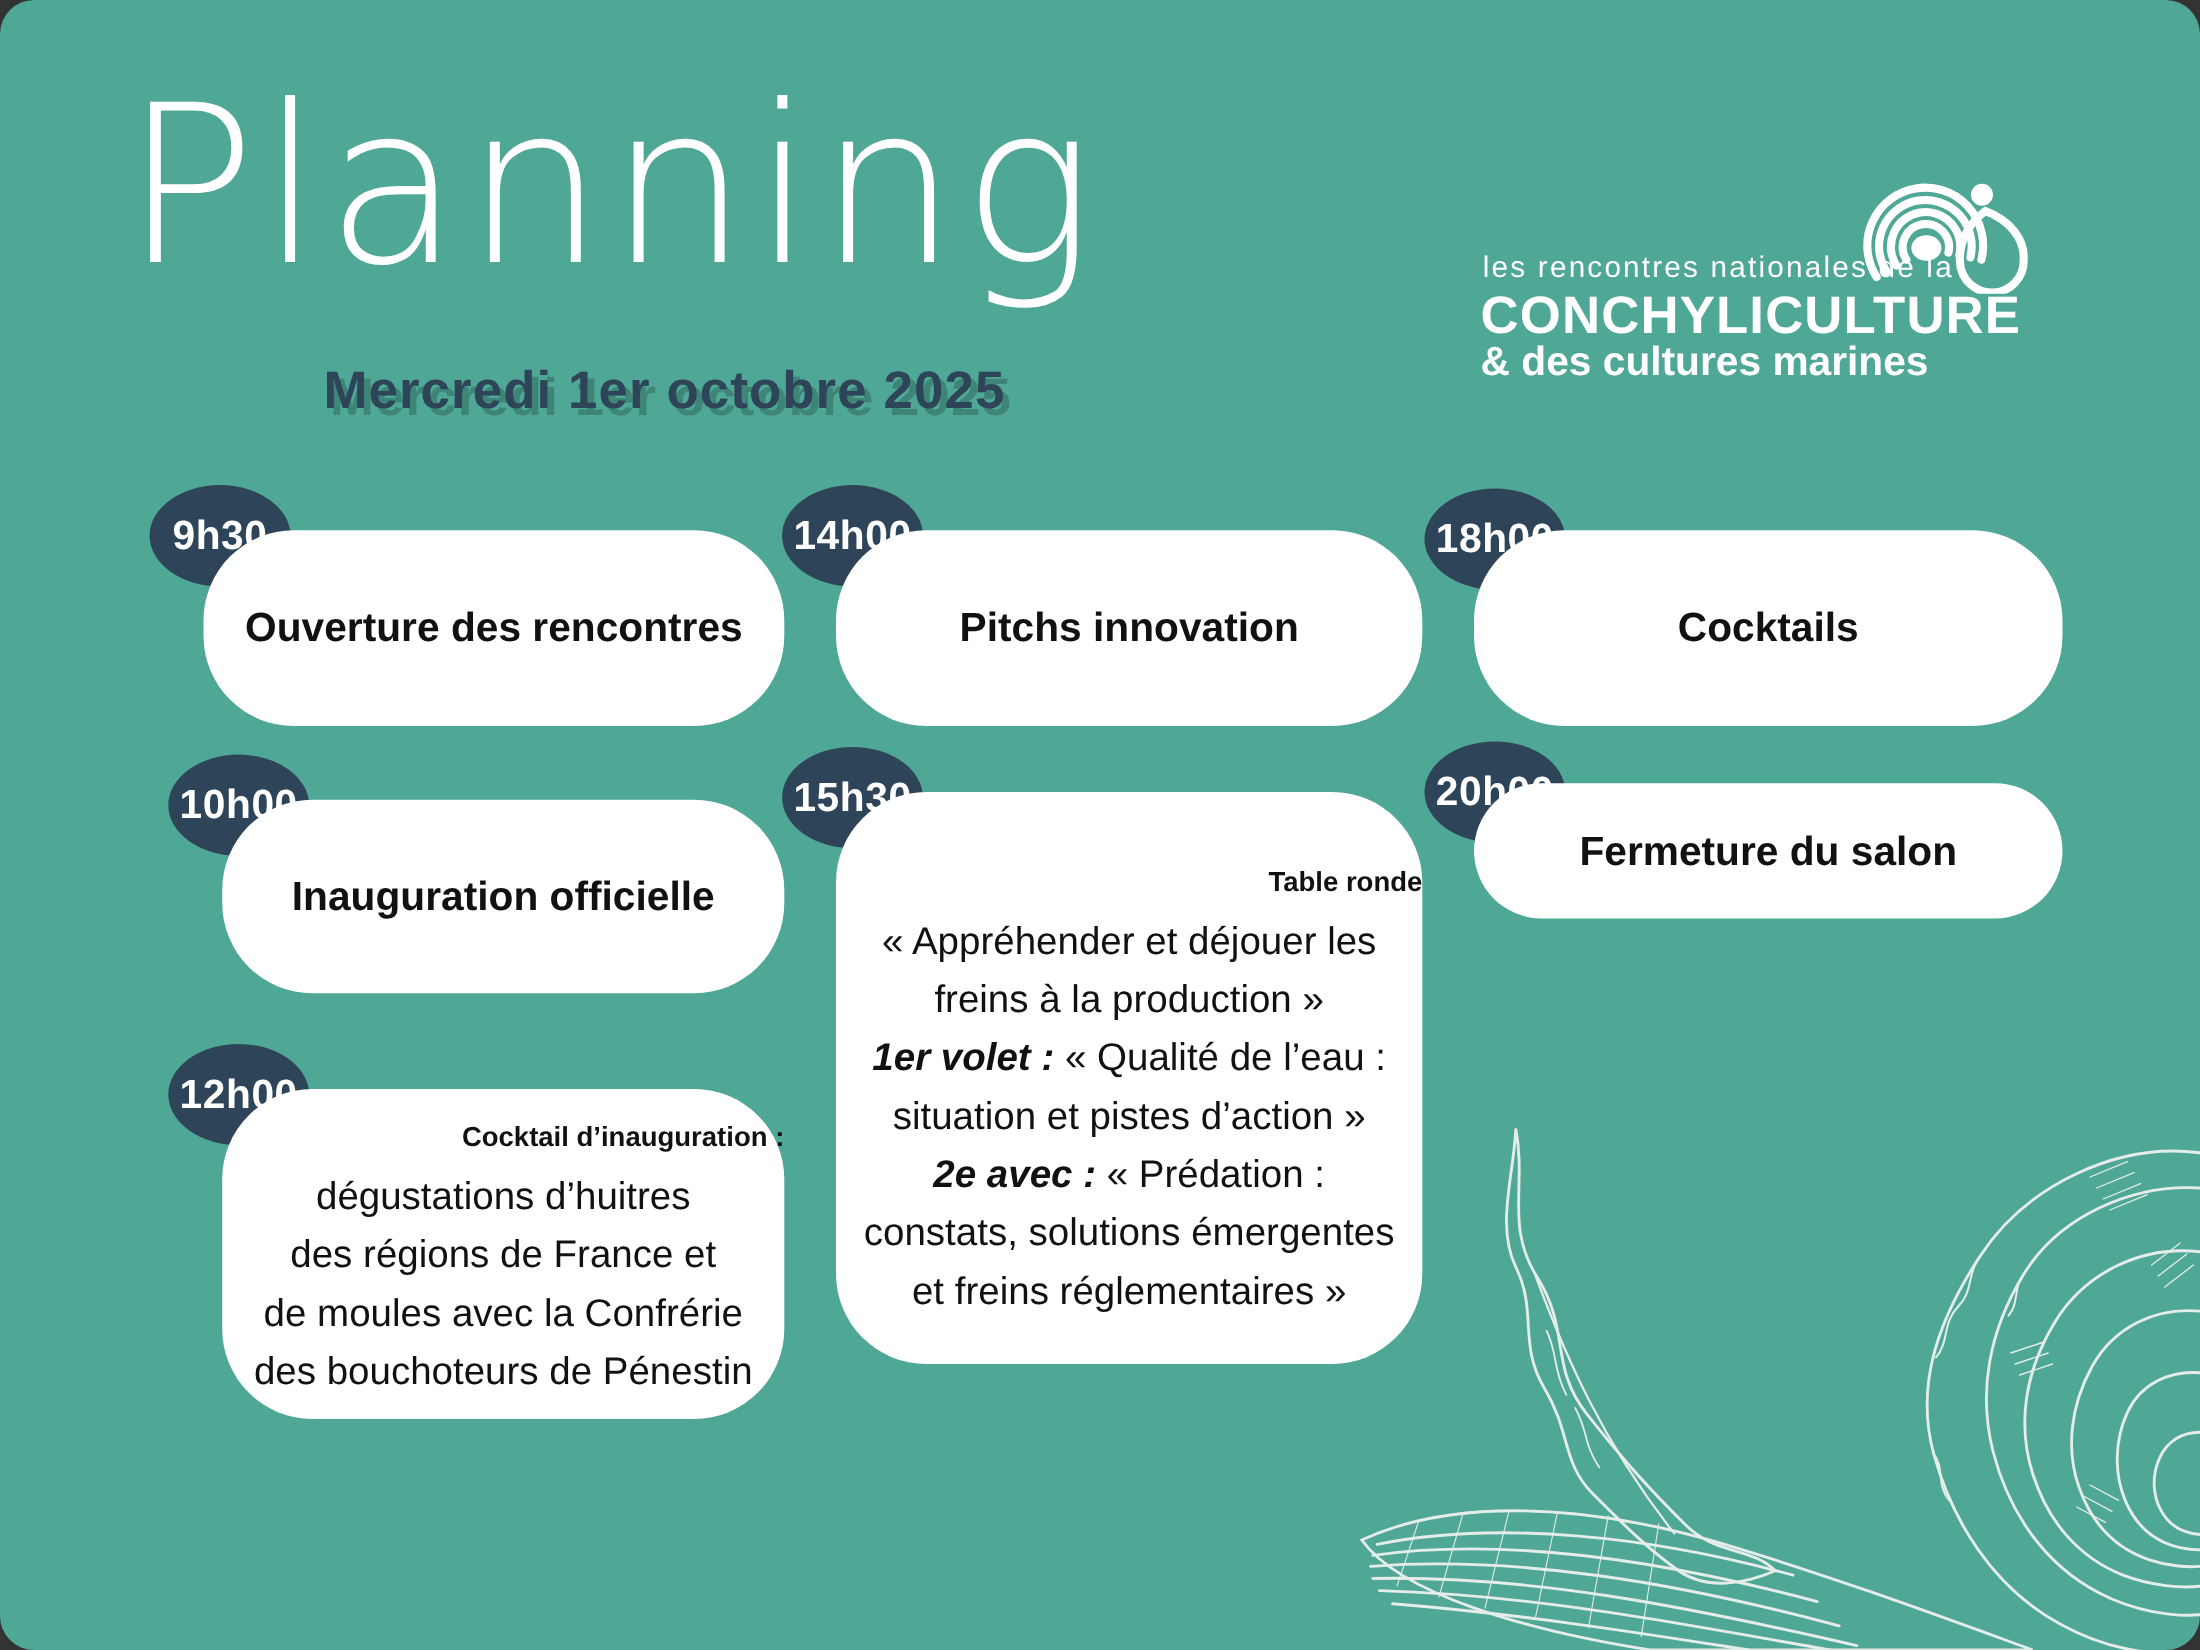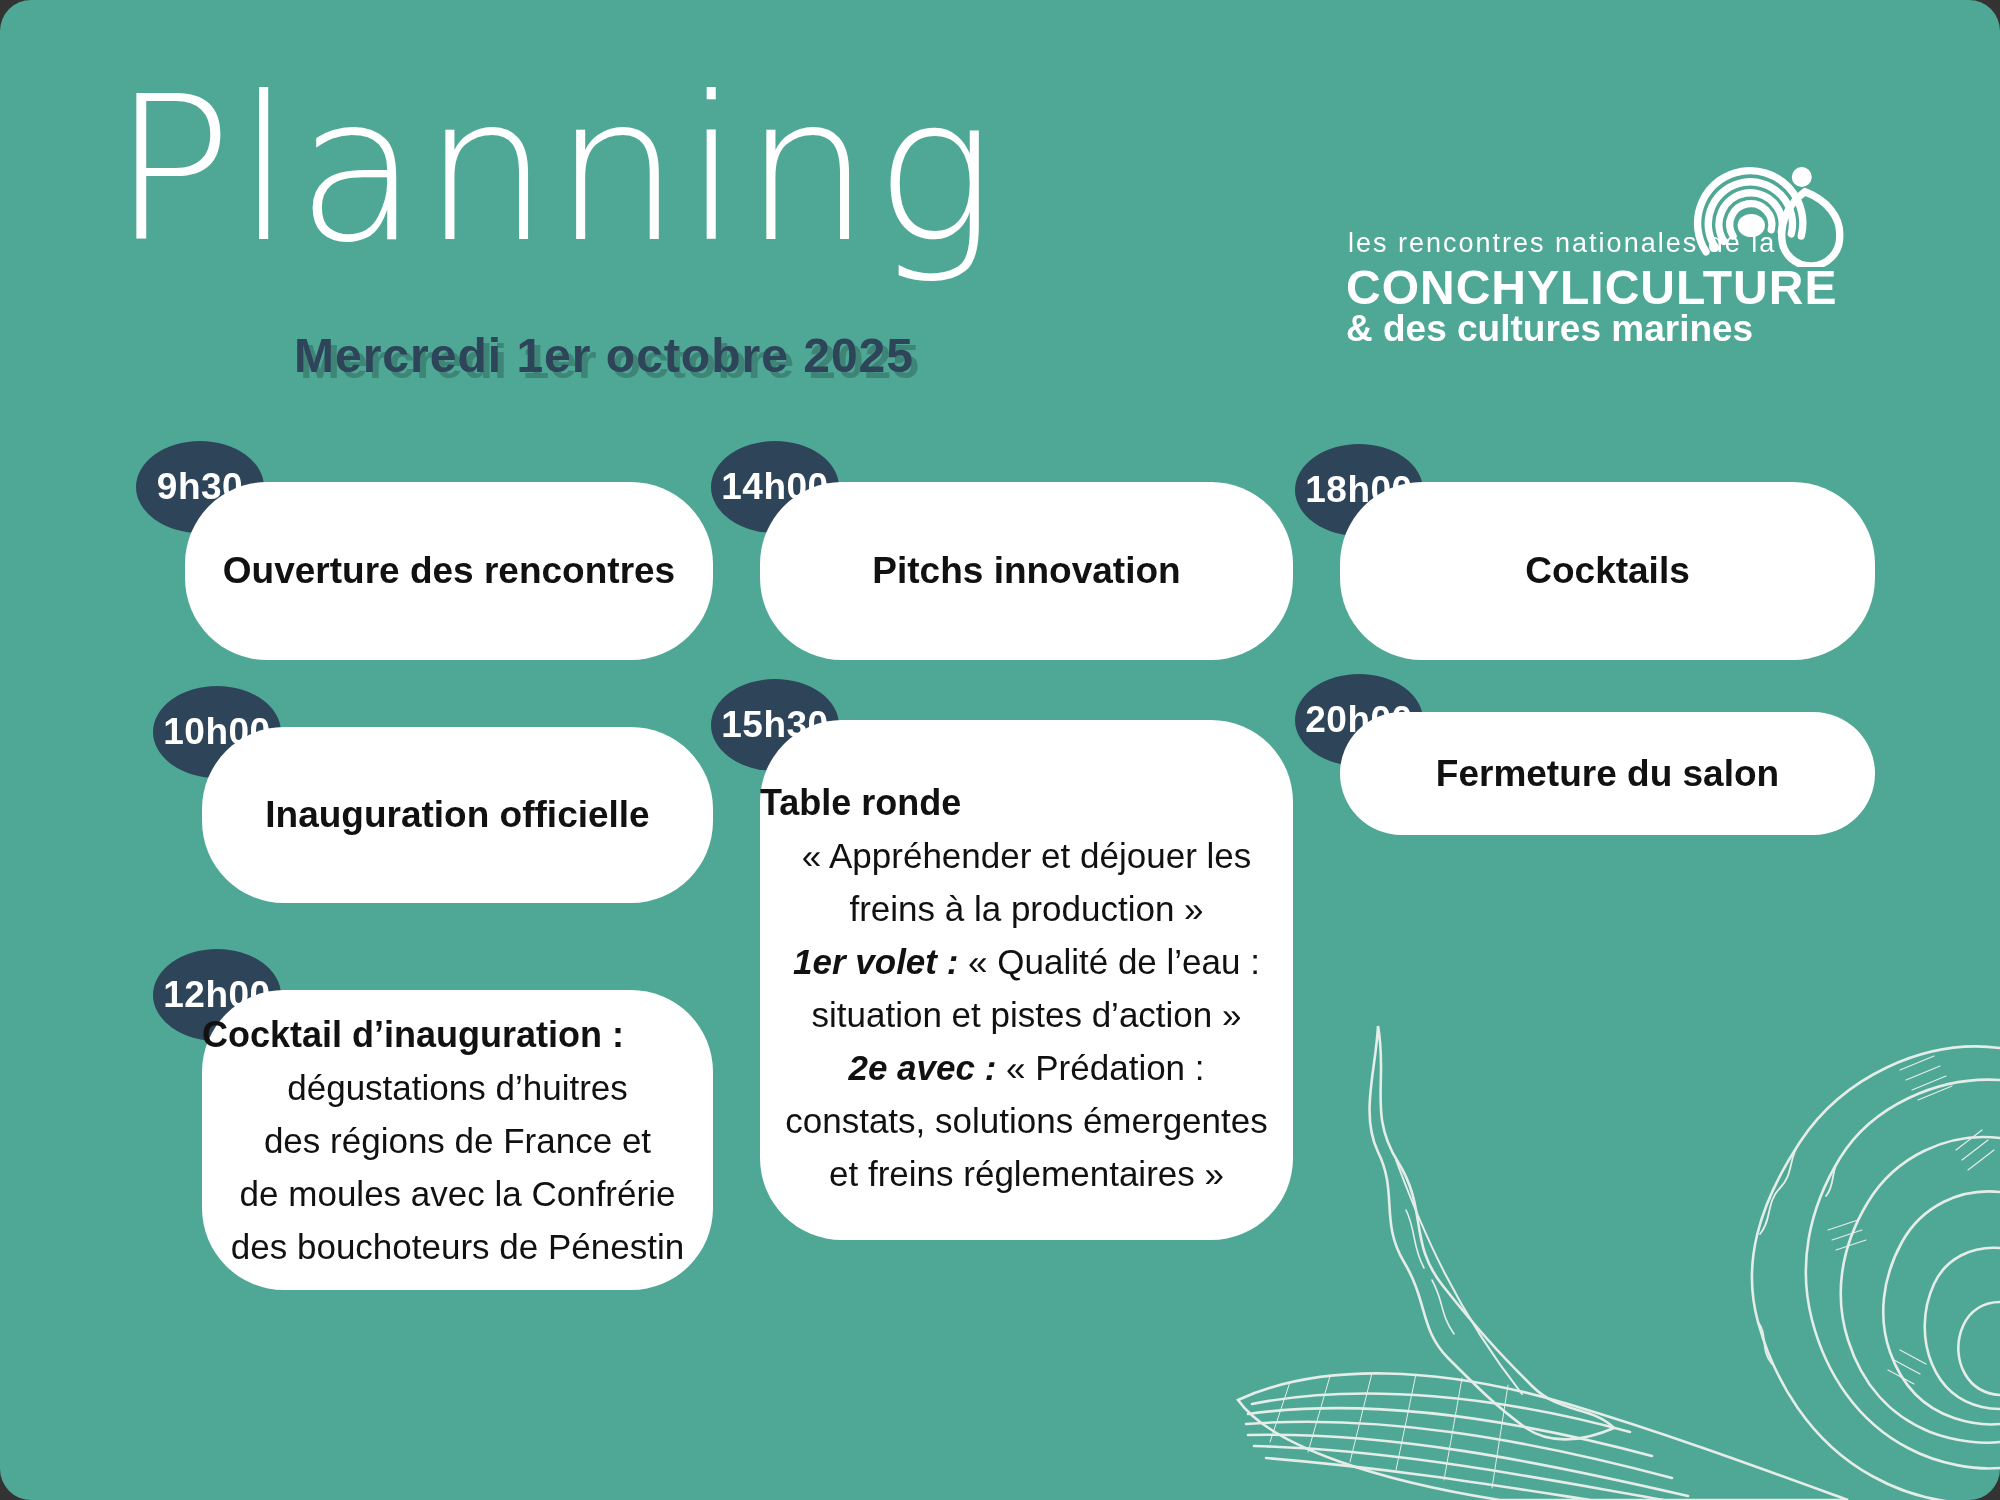--- a/index.html
+++ b/index.html
@@ -42,23 +42,23 @@
     position:absolute;width:128px;height:92px;border-radius:50%;
     background:var(--navy,#2E4459);color:#fff;
     display:flex;align-items:center;justify-content:center;
     font-size:37px;font-weight:800;z-index:1;letter-spacing:.5px;
   }
   .card{
     position:absolute;background:var(--card,#FFFFFF);border-radius:82px;z-index:2;
     color:var(--ink,#111111);
   }
   .card.center{display:flex;align-items:center;justify-content:center;}
-  .event-title{font-size:37px;font-weight:800;text-align:left;}
+  .event-title{font-size:37px;font-weight:800;text-align:right;}
   .card-body{text-align:center;font-size:35px;line-height:53px;}
-  .card-body .event-title{font-size:36px;}
+  .card-body .event-title{font-size:25px;}
   .lead{font-weight:800;font-style:italic;}
   
   .c0{left:185px;top:482px;width:528px;height:178px;}
   .b0{left:136px;top:441px;}
   .c1{left:760px;top:482px;width:533px;height:178px;}
   .b1{left:711px;top:441px;}
   .c2{left:1340px;top:482px;width:535px;height:178px;}
   .b2{left:1295px;top:444px;}
   .c3{left:202px;top:727px;width:511px;height:176px;}
   .b3{left:153px;top:686px;}

